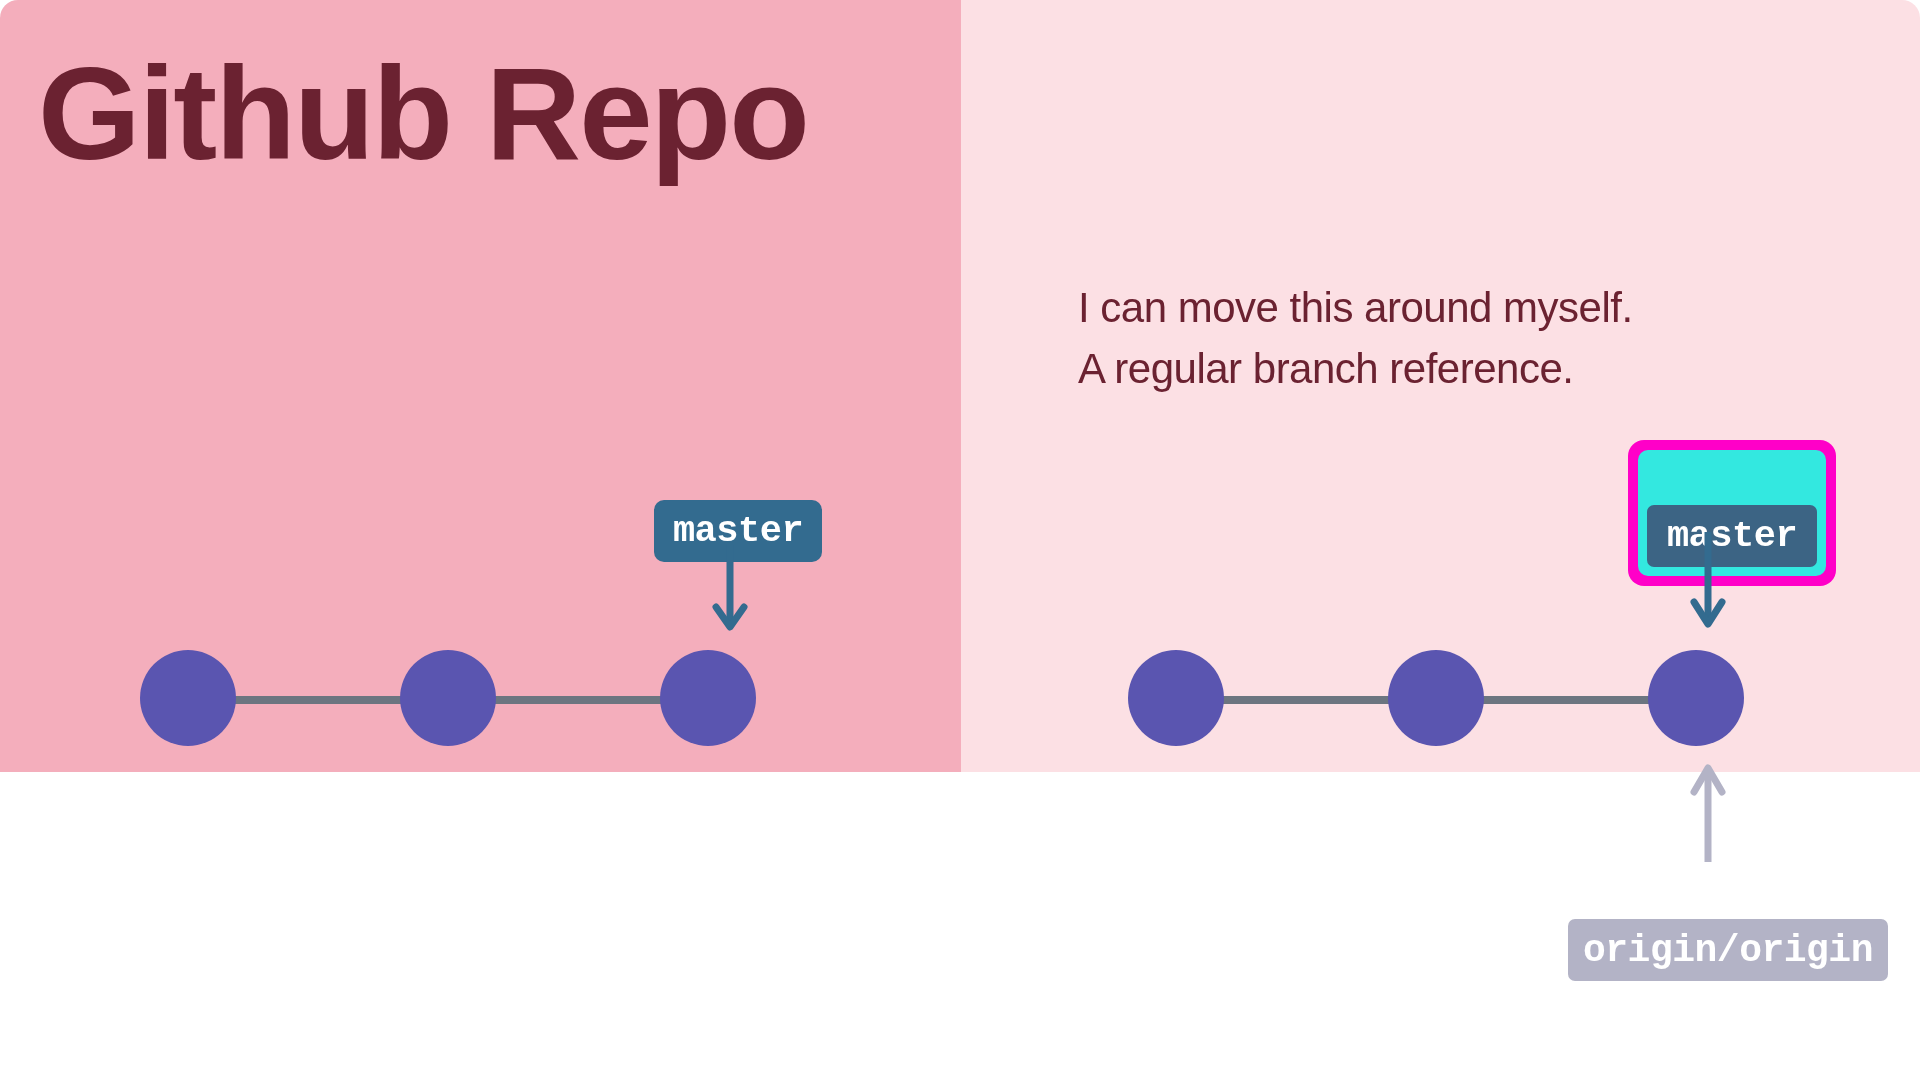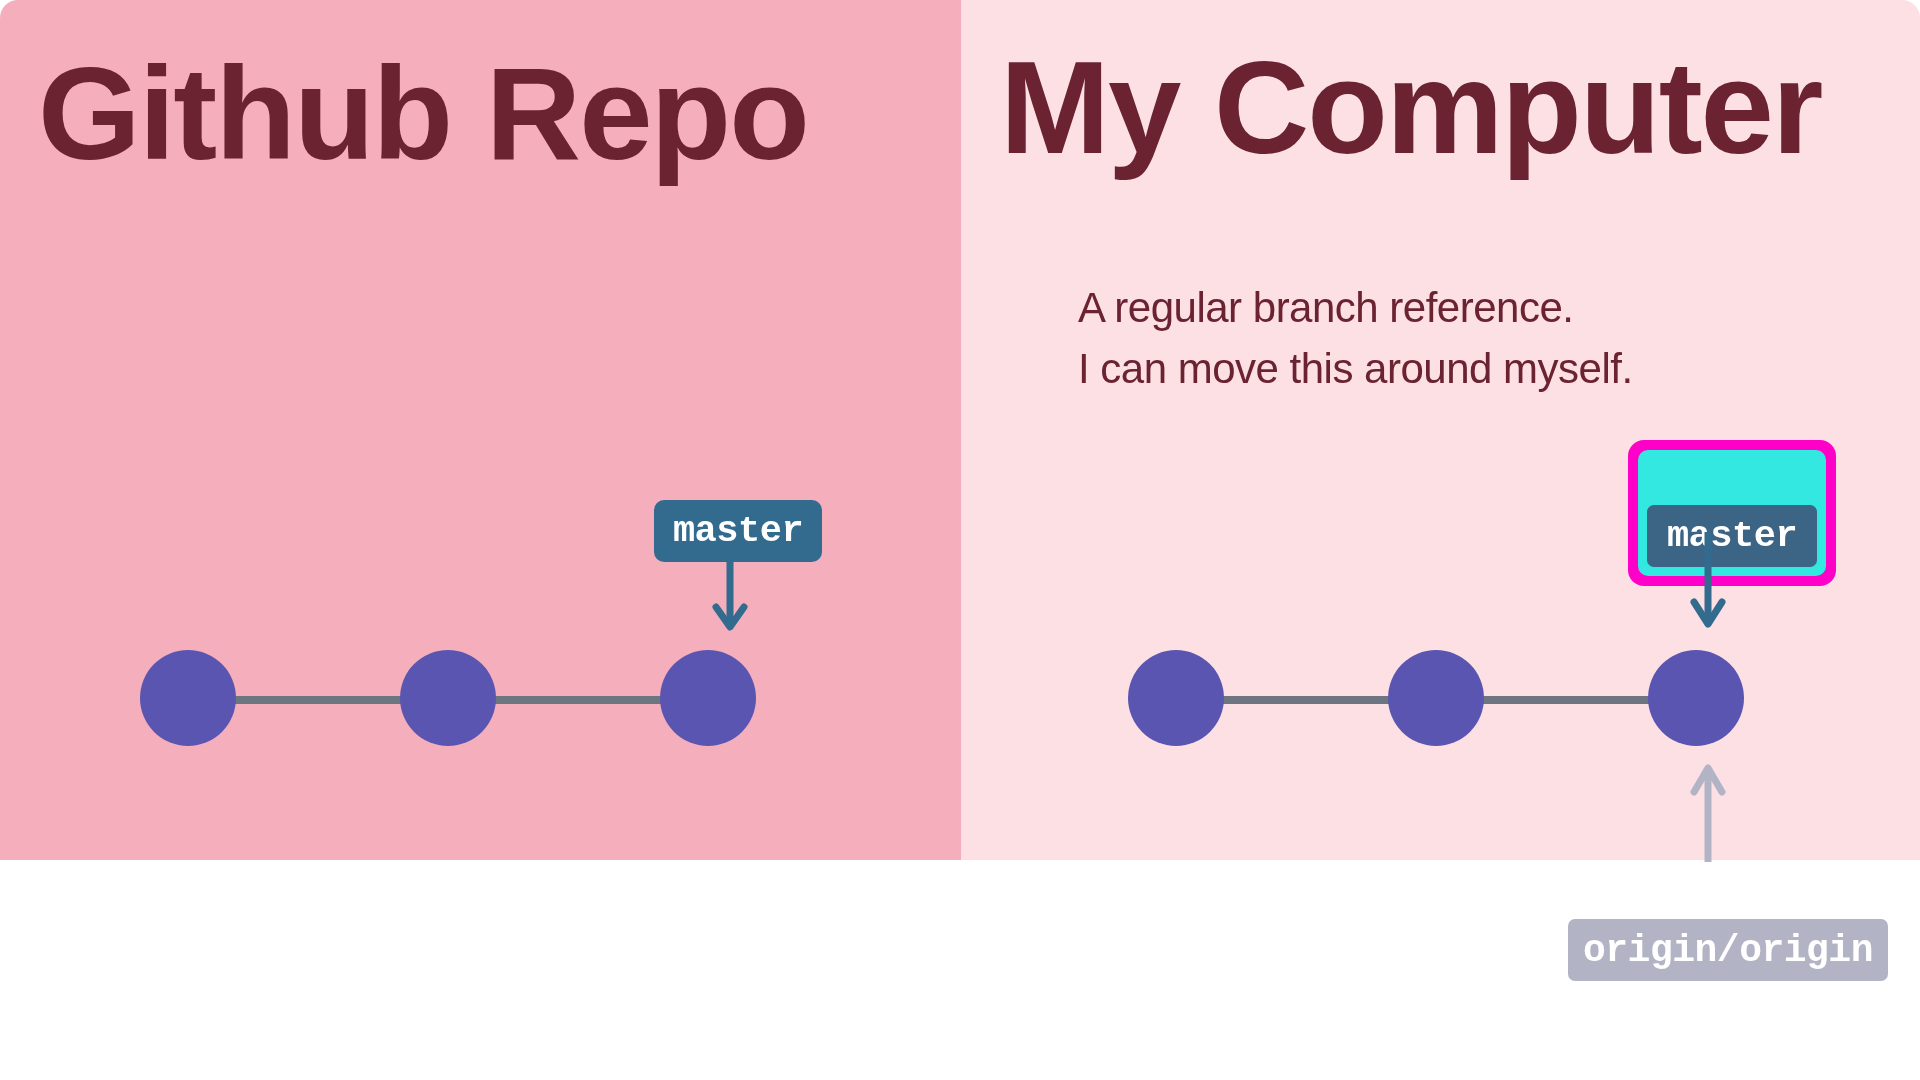--- a/index.html
+++ b/index.html
@@ -21,21 +21,21 @@
     height: 1080px;
     border-radius: 18px;
     overflow: hidden;
     background: #ffffff;
   }
 
   
   .panel {
     position: absolute;
     top: 0;
-    height: 860px;
+    height: 772px;
   }
   #panel-left {
     left: 0;
     width: 961px;
     background: #f4aebc;
   }
   #panel-right {
     left: 961px;
     width: 959px;
     background: #fce0e4;
@@ -188,25 +188,24 @@
       <div class="edge edge-2"></div>
       <div class="commit-node node-1"></div>
       <div class="commit-node node-2"></div>
       <div class="commit-node node-3"></div>
     </div>
   </div>
 
   <div class="panel" id="panel-right">
   </div>
 
-  <div class="panel-title" id="title-right">My Computer</div>
 
   <div id="description">
+    <span class="desc-line">I can move this around myself.</span>
     <span class="desc-line">A regular branch reference.</span>
-    <span class="desc-line">I can move this around myself.</span>
   </div>
 
   <div id="badge-master-right-wrap">
     <div id="badge-master-right-inner">
       <div class="badge" id="badge-master-right">master</div>
     </div>
   </div>
 
   <svg class="arrow-svg" id="arrow-right-down" width="36" height="100" viewBox="0 0 36 100">
     <line x1="18" y1="0" x2="18" y2="86" stroke="#336b8f" stroke-width="7"></line>

